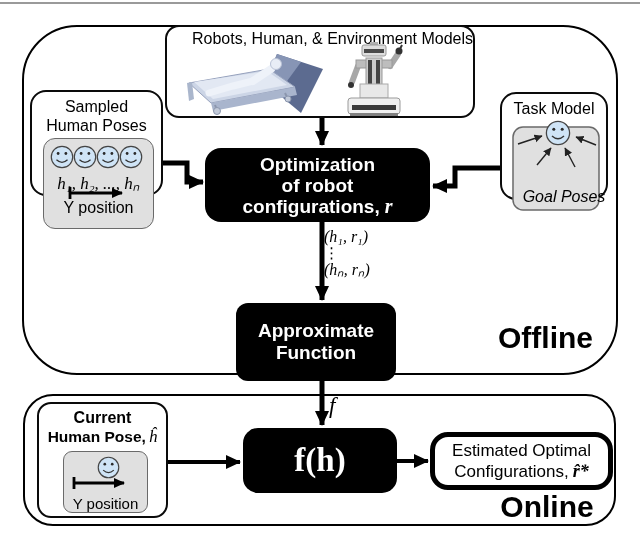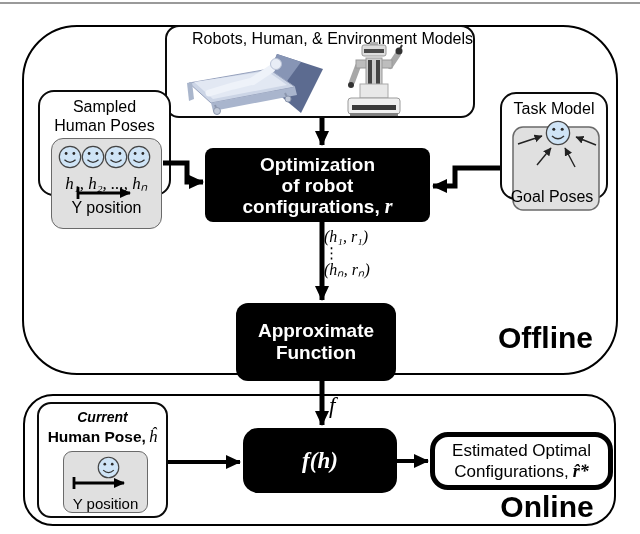--- a/index.html
+++ b/index.html
@@ -17,64 +17,64 @@
   .online-section  { left:23px; top:394px; width:593px; height:132px; border-radius:30px; }
 
   .wbox { position:absolute; background:#fff; border:2px solid #0a0a0a; z-index:2; }
   .bbox { position:absolute; background:#000; color:#fff; z-index:2;
           display:flex; flex-direction:column; align-items:center; justify-content:center;
           font-weight:bold; text-align:center; }
 
   .models-box { left:165px; top:25px; width:310px; height:93px; border-radius:14px; }
   .models-box .box-title { position:absolute; left:0; top:3px; width:100%; text-align:right; font-size:16px; }
 
-  .sampled-box { left:30px; top:90px; width:133px; height:106px; border-radius:16px;margin-left:8px; }
+  .sampled-box { left:30px; top:90px; width:133px; height:106px; border-radius:16px; }
   .sampled-box .box-title { position:absolute; left:0; top:5px; width:100%; text-align:center; font-size:16px; line-height:19px; }
 
   .panel { position:absolute; background:#e0e0e0; border:1.5px solid #6a6a6a; z-index:2;padding-left:21px; }
   .sampled-panel { left:11px; top:46px; width:111px; height:91px; border-radius:12px; }
   .panel svg { position:absolute; left:0; top:0; }
 
   .math { font-family:"Liberation Serif", serif; font-style:italic; }
 
   .seq-label { position:absolute; left:0; top:32px; width:100%; text-align:center; font-size:17px; }
   .sampled-panel .ylabel { position:absolute; left:0; top:60px; width:100%; text-align:center; font-size:16px; }
 
   .task-box { left:500px; top:92px; width:108px; height:108px; border-radius:16px; }
   .task-box .box-title { position:absolute; left:0; top:6px; width:100%; text-align:center; font-size:16px; }
   .task-art { position:absolute; left:4px; top:26px; }
-  .goal-label { position:absolute; left:0; top:94px; width:100px; text-align:center; font-size:16px; }
-
-  .optimization-box { left:205px; top:148px; width:225px; height:74px; border-radius:8px;
+  .goal-label { position:absolute; left:12px; top:94px; width:100px; text-align:center; font-size:16px;font-style:italic; }
+
+  .optimization-box { left:205px; top:148px; width:225px; height:74px; border-radius:16px;
                       font-size:19px; line-height:21px; }
   .optimization-box .sym { font-family:"Liberation Serif", serif; font-style:italic; font-weight:bold; font-size:20px; margin-left:5px; }
 
   .pairs { position:absolute; left:324px; top:227px; width:74px; text-align:left; z-index:2;
            font-family:"Liberation Serif", serif; font-style:italic; font-size:16px; line-height:20px; }
   .pairs .dots { font-style:normal; font-size:15px; line-height:13px; }
 
   .approximate-box { left:236px; top:303px; width:160px; height:78px; border-radius:12px;
                      font-size:19px; line-height:22px; }
 
   .section-label { position:absolute; z-index:2; font-weight:bold; font-size:30px; text-align:center; }
   .offline-label { left:498px; top:321px; width:94px; }
   .online-label  { left:500px; top:490px; width:94px; }
 
   .f-symbol { position:absolute; left:329px; top:393px; z-index:3;
               font-family:"Liberation Serif", serif; font-style:italic; font-size:23px; }
 
   .current-pose-box { left:37px; top:402px; width:131px; height:116px; border-radius:14px; }
-  .current-pose-box .t1 { position:absolute; left:0; top:5px; width:100%; text-align:center; font-size:14px; font-weight:bold;font-style:italic; }
+  .current-pose-box .t1 { position:absolute; left:0; top:5px; width:100%; text-align:center; font-size:16px; font-weight:bold; }
   .current-pose-box .t2 { position:absolute; left:0; top:23px; width:100%; text-align:center; font-size:15.5px; font-weight:bold; }
   .current-pose-box .t2 .sym { font-family:"Liberation Serif", serif; font-style:italic; font-weight:normal; font-size:17px; margin-left:3px; }
   .pose-panel { left:24px; top:47px; width:85px; height:62px; border-radius:9px; }
   .pose-panel .ylabel { position:absolute; left:0; top:43px; width:100%; text-align:center; font-size:15px; }
 
   .fh-box { left:243px; top:428px; width:154px; height:65px; border-radius:15px;
-            font-family:"Liberation Serif", serif; font-style:italic; font-size:23px; }
+            font-family:"Liberation Serif", serif; font-size:33px; }
 
   .estimated-box { position:absolute; left:430px; top:432px; width:183px; height:58px; background:#fff;
                    border:5.5px solid #000; border-radius:18px; z-index:2;
                    display:flex; flex-direction:column; align-items:center; justify-content:center;
                    font-size:17px; line-height:20px; text-align:center; }
   .estimated-box .sym { font-family:"Liberation Serif", serif; font-style:italic; font-weight:bold; font-size:18px; margin-left:4px; }
 
   svg.wires { position:absolute; left:0; top:0; width:640px; height:534px; z-index:3; pointer-events:none; }
   .wire { stroke:#000; stroke-width:5; fill:none; marker-end:url(#m-big); }
   .wire.thin { stroke-width:4; }

